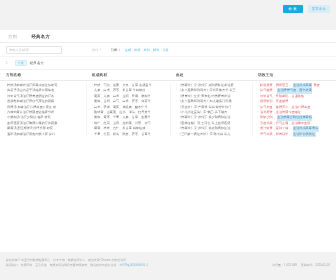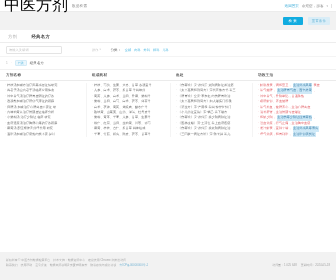--- a/index.html
+++ b/index.html
@@ -133,32 +133,20 @@
   }
   .foot-link { color: #a8a8a8; }
   .foot-blue { color: #7fb9d6; }
   .foot-right { margin-left: auto; display: flex; gap: 4px; }
 </style>
 </head>
 <body>
 
 <div class="page">
 
-  <div class="topbar">
-    <div class="brand">
-      <span>中医方剂</span>
-      <span class="brand-sub">数据检索</span>
-    </div>
-    <div class="topbar-right">
-      <span class="tb-link">返回首页</span>
-      <span class="tb-user">欢迎您，游客</span>
-      <span class="tb-caret">▾</span>
-      <span class="tb-sep"></span>
-    </div>
-  </div>
 
   <div class="actionstrip">
     <div class="btn btn-primary">检 索</div>
     <div class="btn btn-secondary">重置条件</div>
   </div>
 
   <div class="card">
 
     <div class="tabs">
       <div class="tab">方剂</div>

